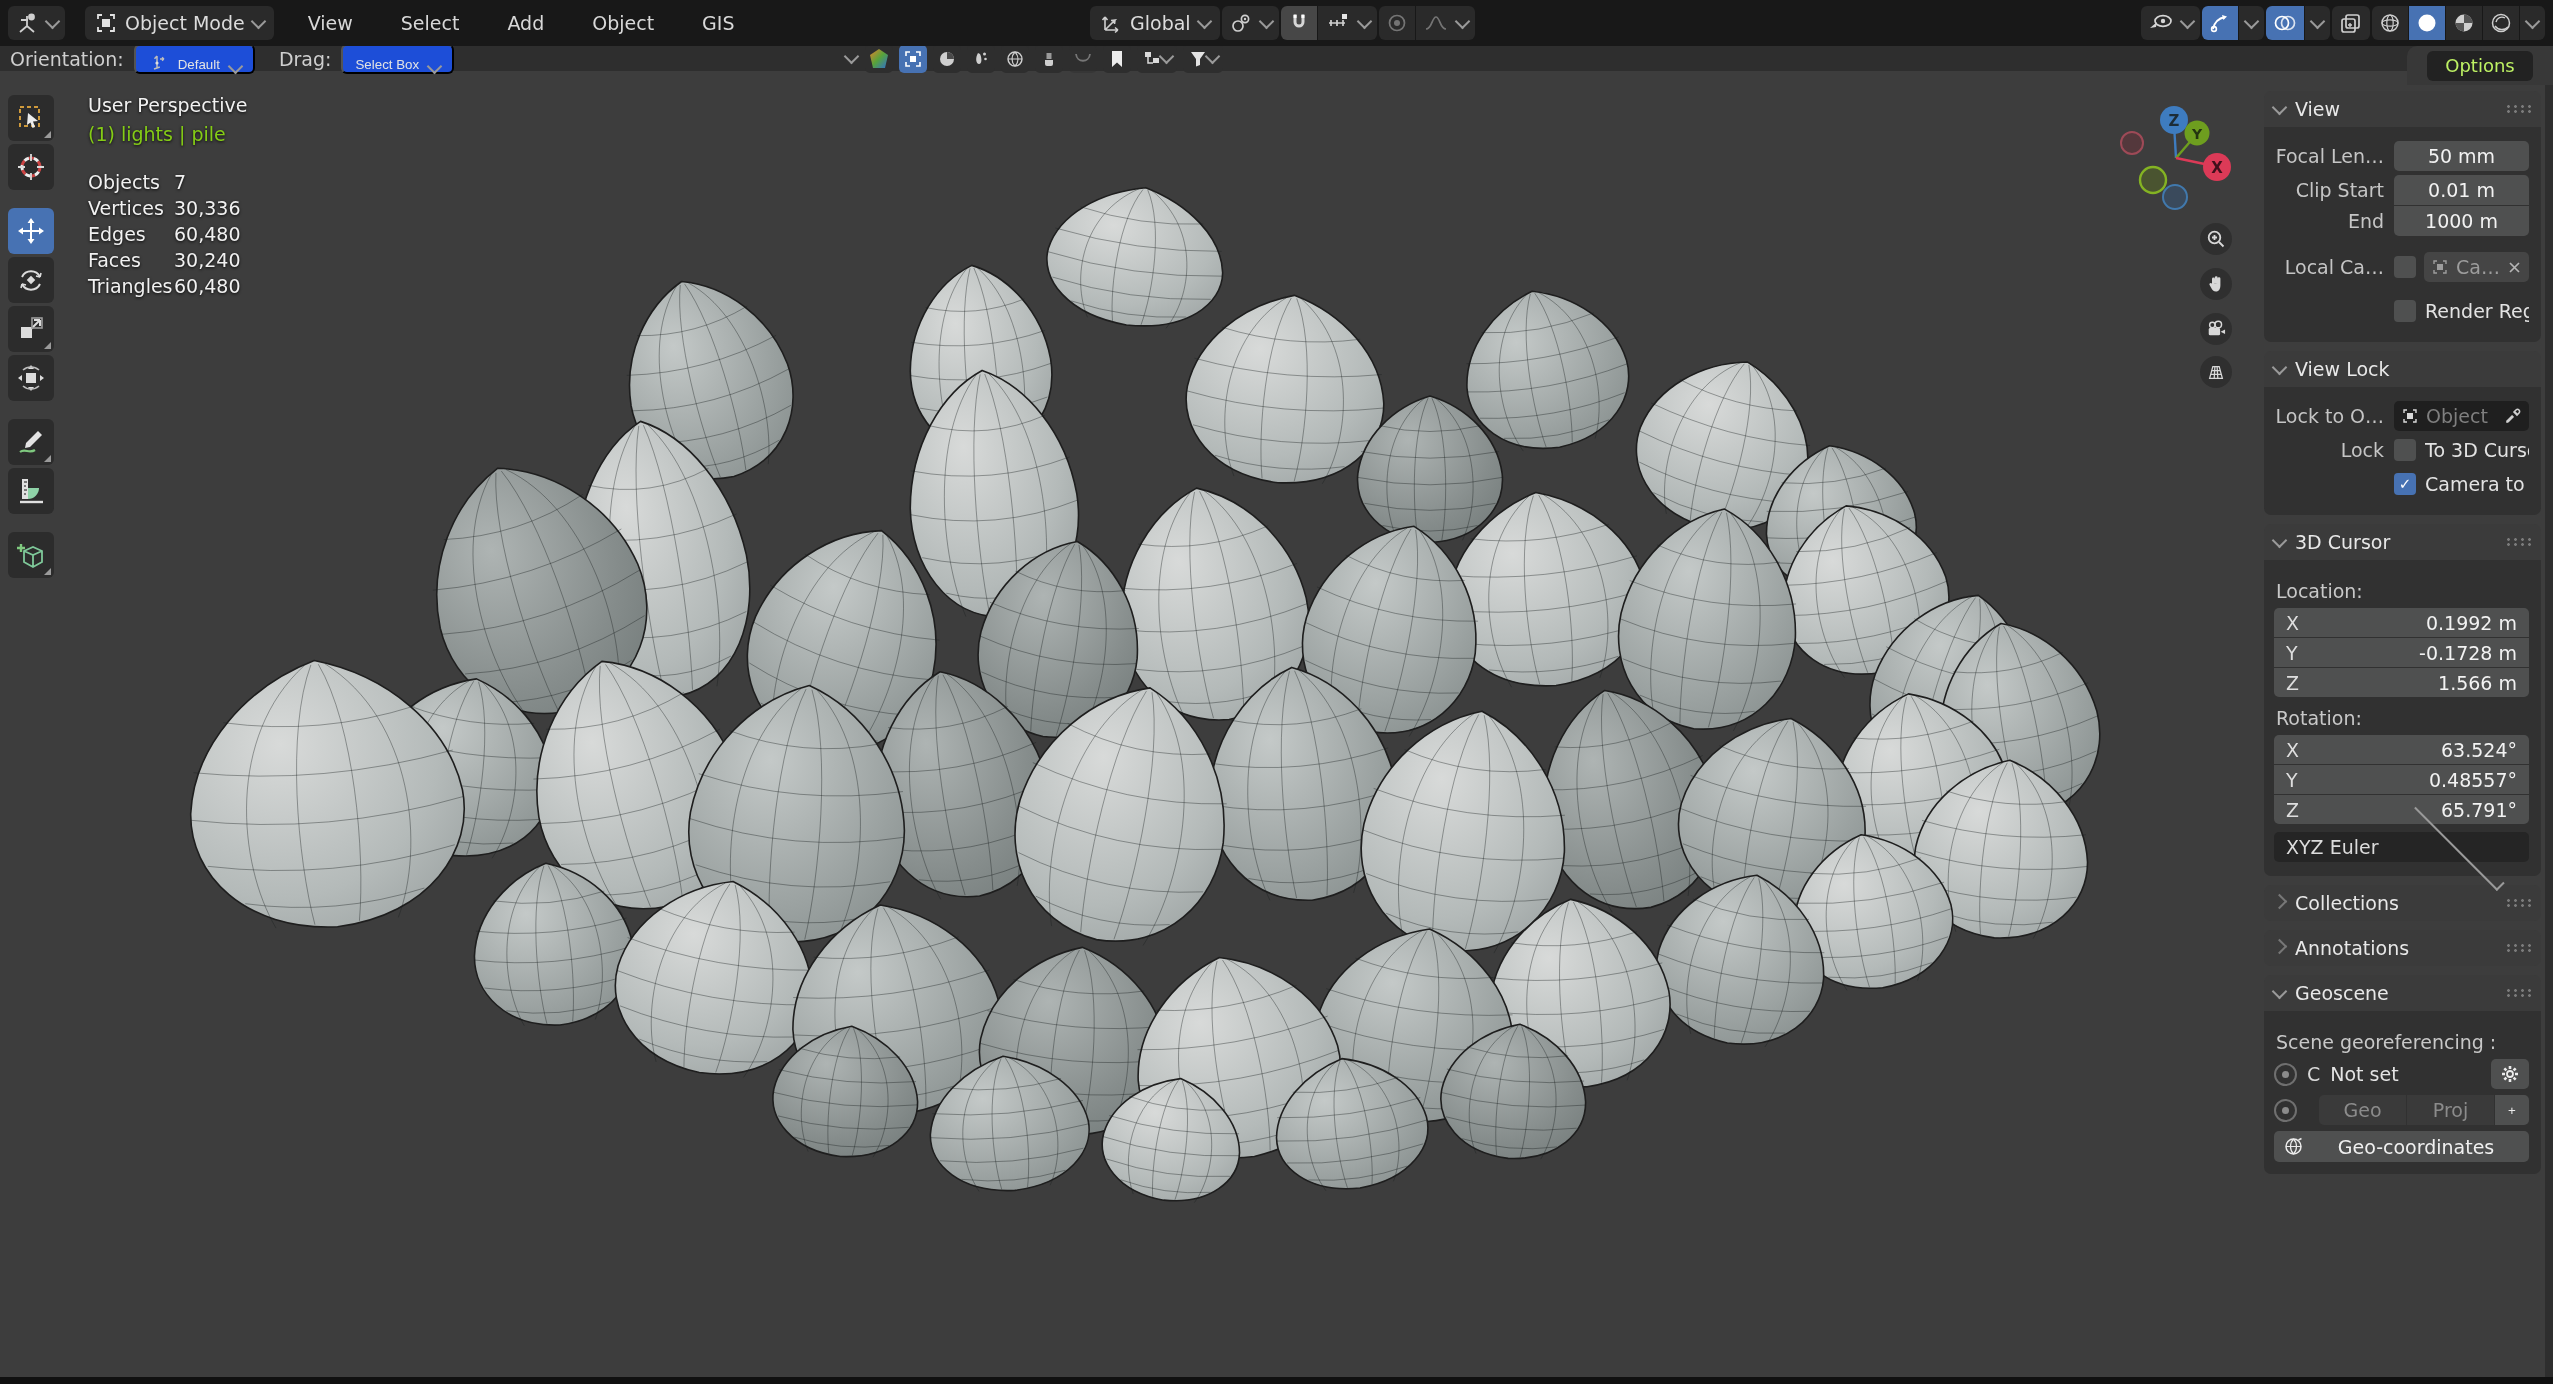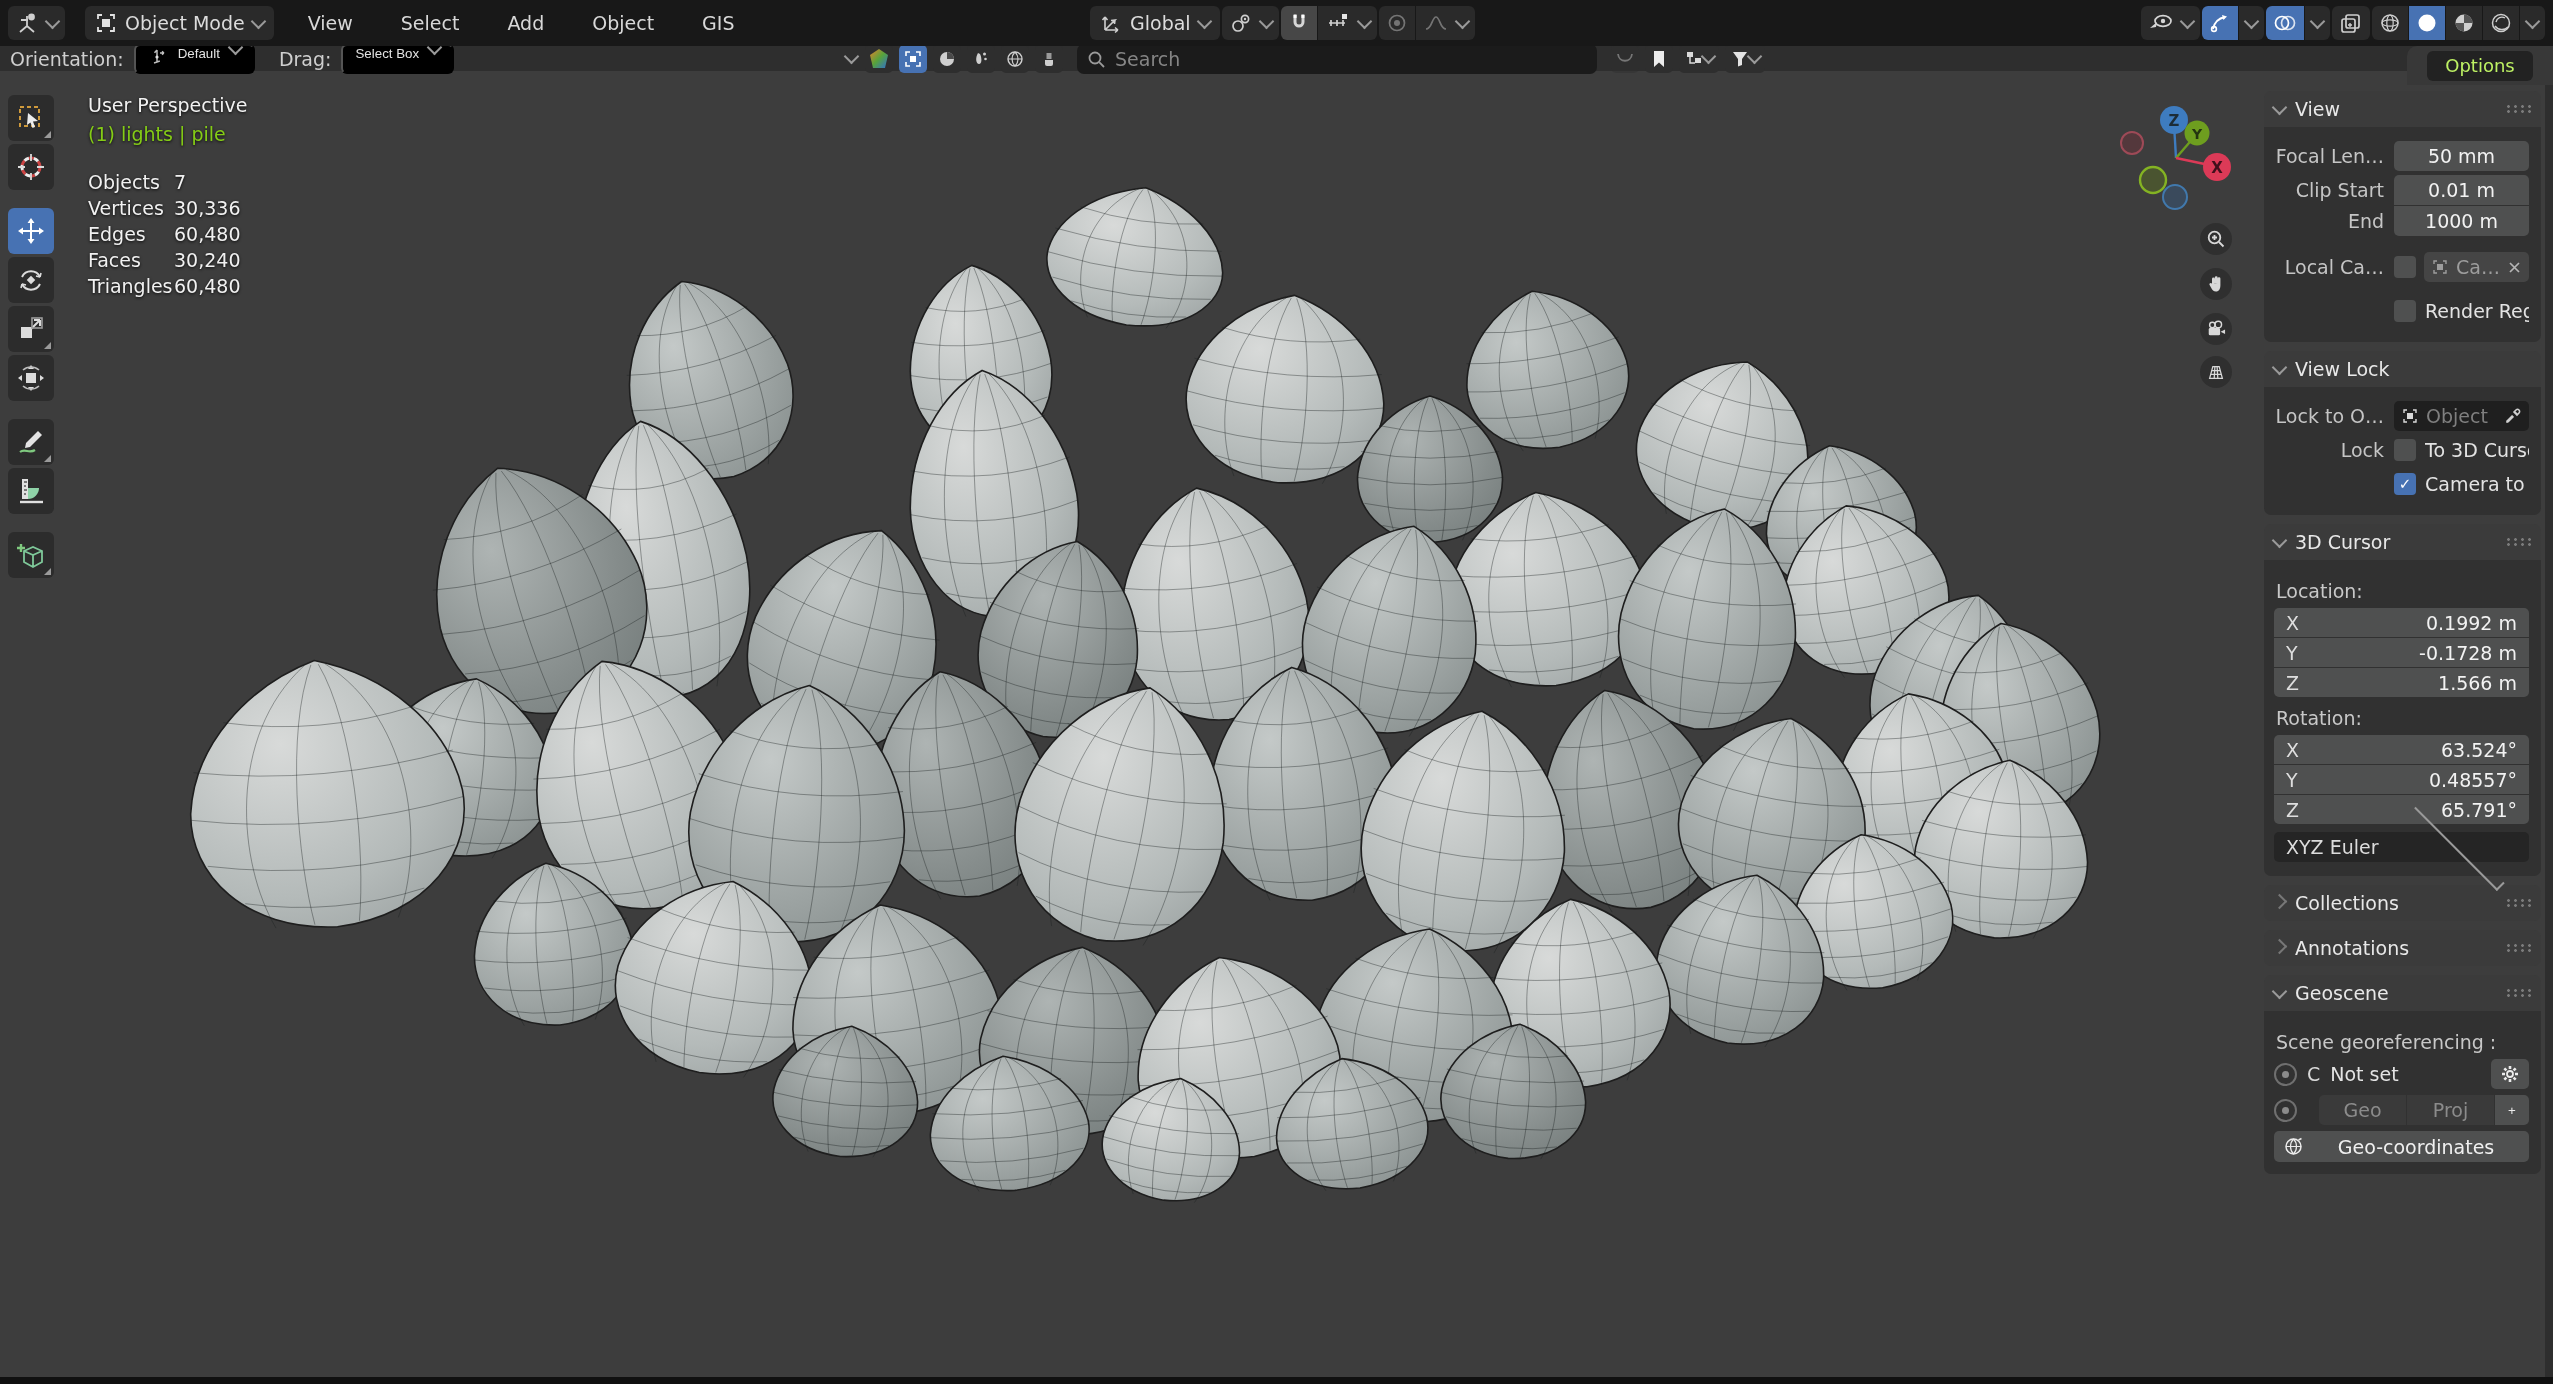--- a/index.html
+++ b/index.html
@@ -19,21 +19,21 @@
   .grp .hbtn{border-radius:0;}
   .grp .hbtn:first-child{border-radius:6px 0 0 6px;}
   .grp .hbtn:last-child{border-radius:0 6px 6px 0;}
   .hbtn.on{background:#4772b3;}
   .hbtn.dim svg{opacity:.45;}
   .hbtn.narrow{padding:0 7px;}
   
   .bar2{position:absolute;top:46px;left:0;right:0;height:25px;background:#2e2e2e;z-index:39;}
   .bar2 .leftgrp{display:flex;align-items:center;gap:10px;padding-left:10px;height:100%;}
   .b2label{color:#cfcfcf;}
-  .ddark{display:flex;align-items:flex-start;gap:10px;background:#000000;border-radius:6px;height:30px;padding:0 12px;color:#e3e3e3;}
+  .ddark{display:flex;align-items:flex-end;gap:10px;background:#1d4ed8;border-radius:6px;height:30px;padding:0 12px;color:#e3e3e3;}
   .b2center{position:absolute;left:846px;top:0;height:100%;display:flex;align-items:center;gap:6px;}
   .mini{display:flex;align-items:center;justify-content:center;width:28px;height:28px;border-radius:5px;background:#2e2e2e;}
   .mini.on{background:#4772b3;}
   .searchwrap{position:relative;margin:0 8px;}
   .searchwrap input{width:470px;height:30px;background:#1b1b1b;border:none;border-radius:7px;color:#cfcfcf;
         padding:0 12px 0 38px;font-size:19px;font-family:inherit;outline:none;}
   .searchwrap input::placeholder{color:#858585;}
   .searchwrap svg{position:absolute;left:10px;top:6px;}
   .optionsregion{position:absolute;right:0;top:0;width:146px;height:39px;background:#383838;border-top-left-radius:10px;
         display:flex;align-items:center;justify-content:center;}
@@ -314,27 +314,20 @@
             <circle cx="9" cy="9" r="7" stroke="#cfcfcf" stroke-width="1.4" fill="none"></circle>
           <path d="M2 9 H16 M9 2 C5 6 5 12 9 16 M9 2 C13 6 13 12 9 16" stroke="#cfcfcf" stroke-width="1.2" fill="none"></path>
           </svg>
       </span>
       <span class="mini">
         <svg width="18" height="18" viewBox="0 0 18 18">
             <path d="M5 10 h8 v4 a2 2 0 0 1 -2 2 h-4 a2 2 0 0 1 -2 -2 Z" fill="#cfcfcf"></path>
           <rect x="6.5" y="3" width="5" height="6" fill="#9a9a9a"></rect>
           </svg>
       </span>
-      <div class="searchwrap">
-        <svg width="19" height="19" viewBox="0 0 19 19">
-          <circle cx="8" cy="8" r="5.5" stroke="#9a9a9a" stroke-width="1.8" fill="none"></circle>
-          <path d="M12.2 12.2 L17 17" stroke="#9a9a9a" stroke-width="1.8"></path>
-          </svg>
-        <input type="text" placeholder="Search" style="">
-      </div>
       <span class="mini" style="opacity:.45">
         <svg width="20" height="18" viewBox="0 0 20 18">
             <path d="M3 4 C4 13 16 13 17 4" stroke="#cfcfcf" stroke-width="1.8" fill="none"></path>
           </svg>
       </span>
       <span class="mini">
         <svg width="16" height="18" viewBox="0 0 16 18">
             <path d="M3 1 H13 V17 L8 12.5 L3 17 Z" fill="#ececec"></path>
           </svg>
       </span>

